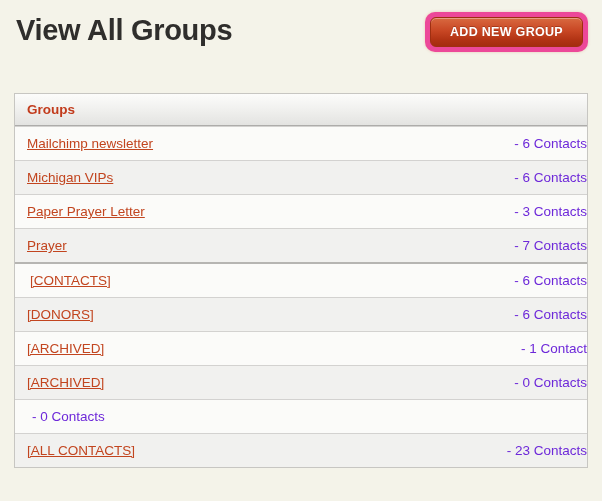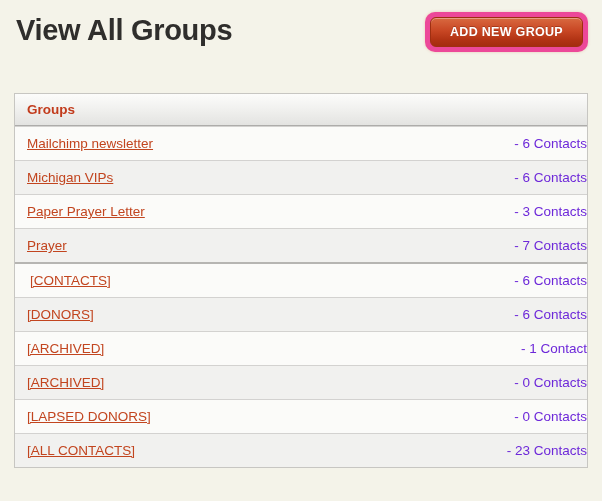--- a/index.html
+++ b/index.html
@@ -126,20 +126,19 @@
   </div>
   <div class="row">
     <a class="glink">[ARCHIVED]</a>
     <span class="gcount">- 1 Contact</span>
   </div>
   <div class="row">
     <a class="glink">[ARCHIVED]</a>
     <span class="gcount">- 0 Contacts</span>
   </div>
   <div class="row">
-    <a class="glink">[LAPSED DONORS]</a>
     <span class="gcount">- 0 Contacts</span>
   </div>
   <div class="row">
     <a class="glink">[ALL CONTACTS]</a>
     <span class="gcount">- 23 Contacts</span>
   </div>
 </div>
 
 </body></html>

